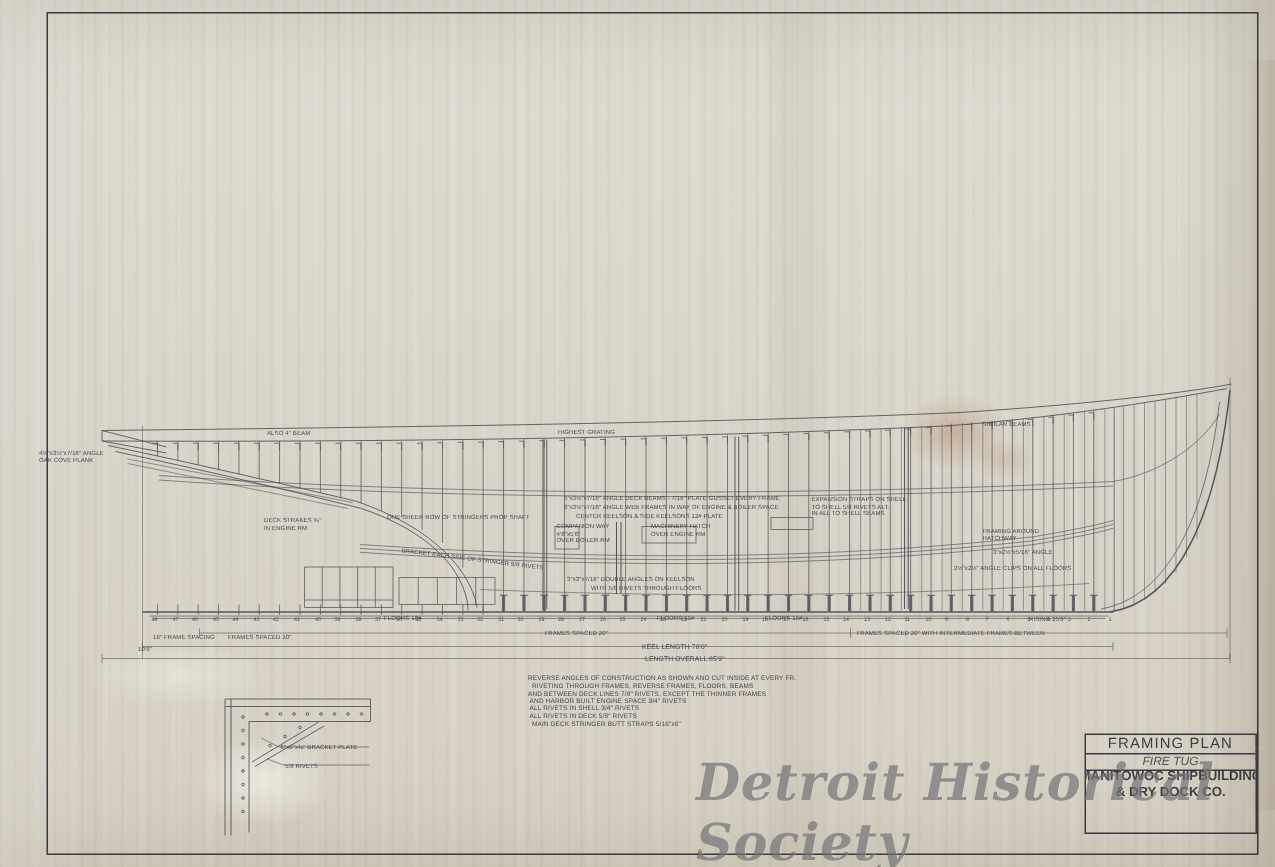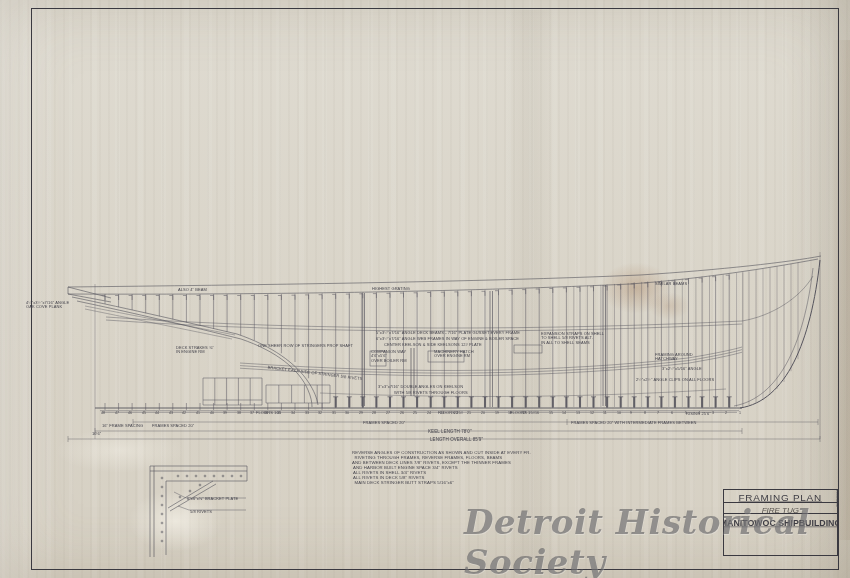--- a/index.html
+++ b/index.html
@@ -24,21 +24,21 @@
     font-size:10px;line-height:1.18;white-space:pre;transform:scale(.43);
     transform-origin:0 0;letter-spacing:.25px;}
   #watermark{position:absolute;left:464px;top:502px;z-index:8;
     font-family:"DejaVu Serif",serif;font-style:italic;font-weight:bold;
     font-size:34px;color:rgba(88,88,91,.58);letter-spacing:.5px;
     text-shadow:.5px .5px 0 rgba(255,255,255,.25);}
   
   #title-block{position:absolute;left:723px;top:489px;width:115px;height:67px;
     border:1px solid #3a3940;z-index:4;color:#3e3d44;box-sizing:border-box;}
   .tb-row{box-sizing:border-box;border-bottom:1px solid #3a3940;display:flex;
-    justify-content:center;overflow:hidden;text-decoration:underline;}
+    align-items:center;justify-content:center;overflow:hidden;}
   .tb-row:last-child{border-bottom:none;}
   .tb-scaled{display:inline-block;transform-origin:center center;white-space:pre;text-align:center;}
   #tb-r1{height:13px;} #tb-r2{height:11px;} #tb-r3{height:17px;}
   #tb-bottom{display:flex;height:24px;}
   #tb-left{width:59px;border-right:1px solid #3a3940;box-sizing:border-box;}
   .tb-sub{box-sizing:border-box;display:flex;height:12px;}
   .tb-sub + .tb-sub{border-top:1px solid #3a3940;}
   .tb-cellA{width:43px;border-right:1px solid #3a3940;box-sizing:border-box;
     display:flex;align-items:center;overflow:hidden;}
   .tb-cellB{flex:1;display:flex;align-items:center;overflow:hidden;}

